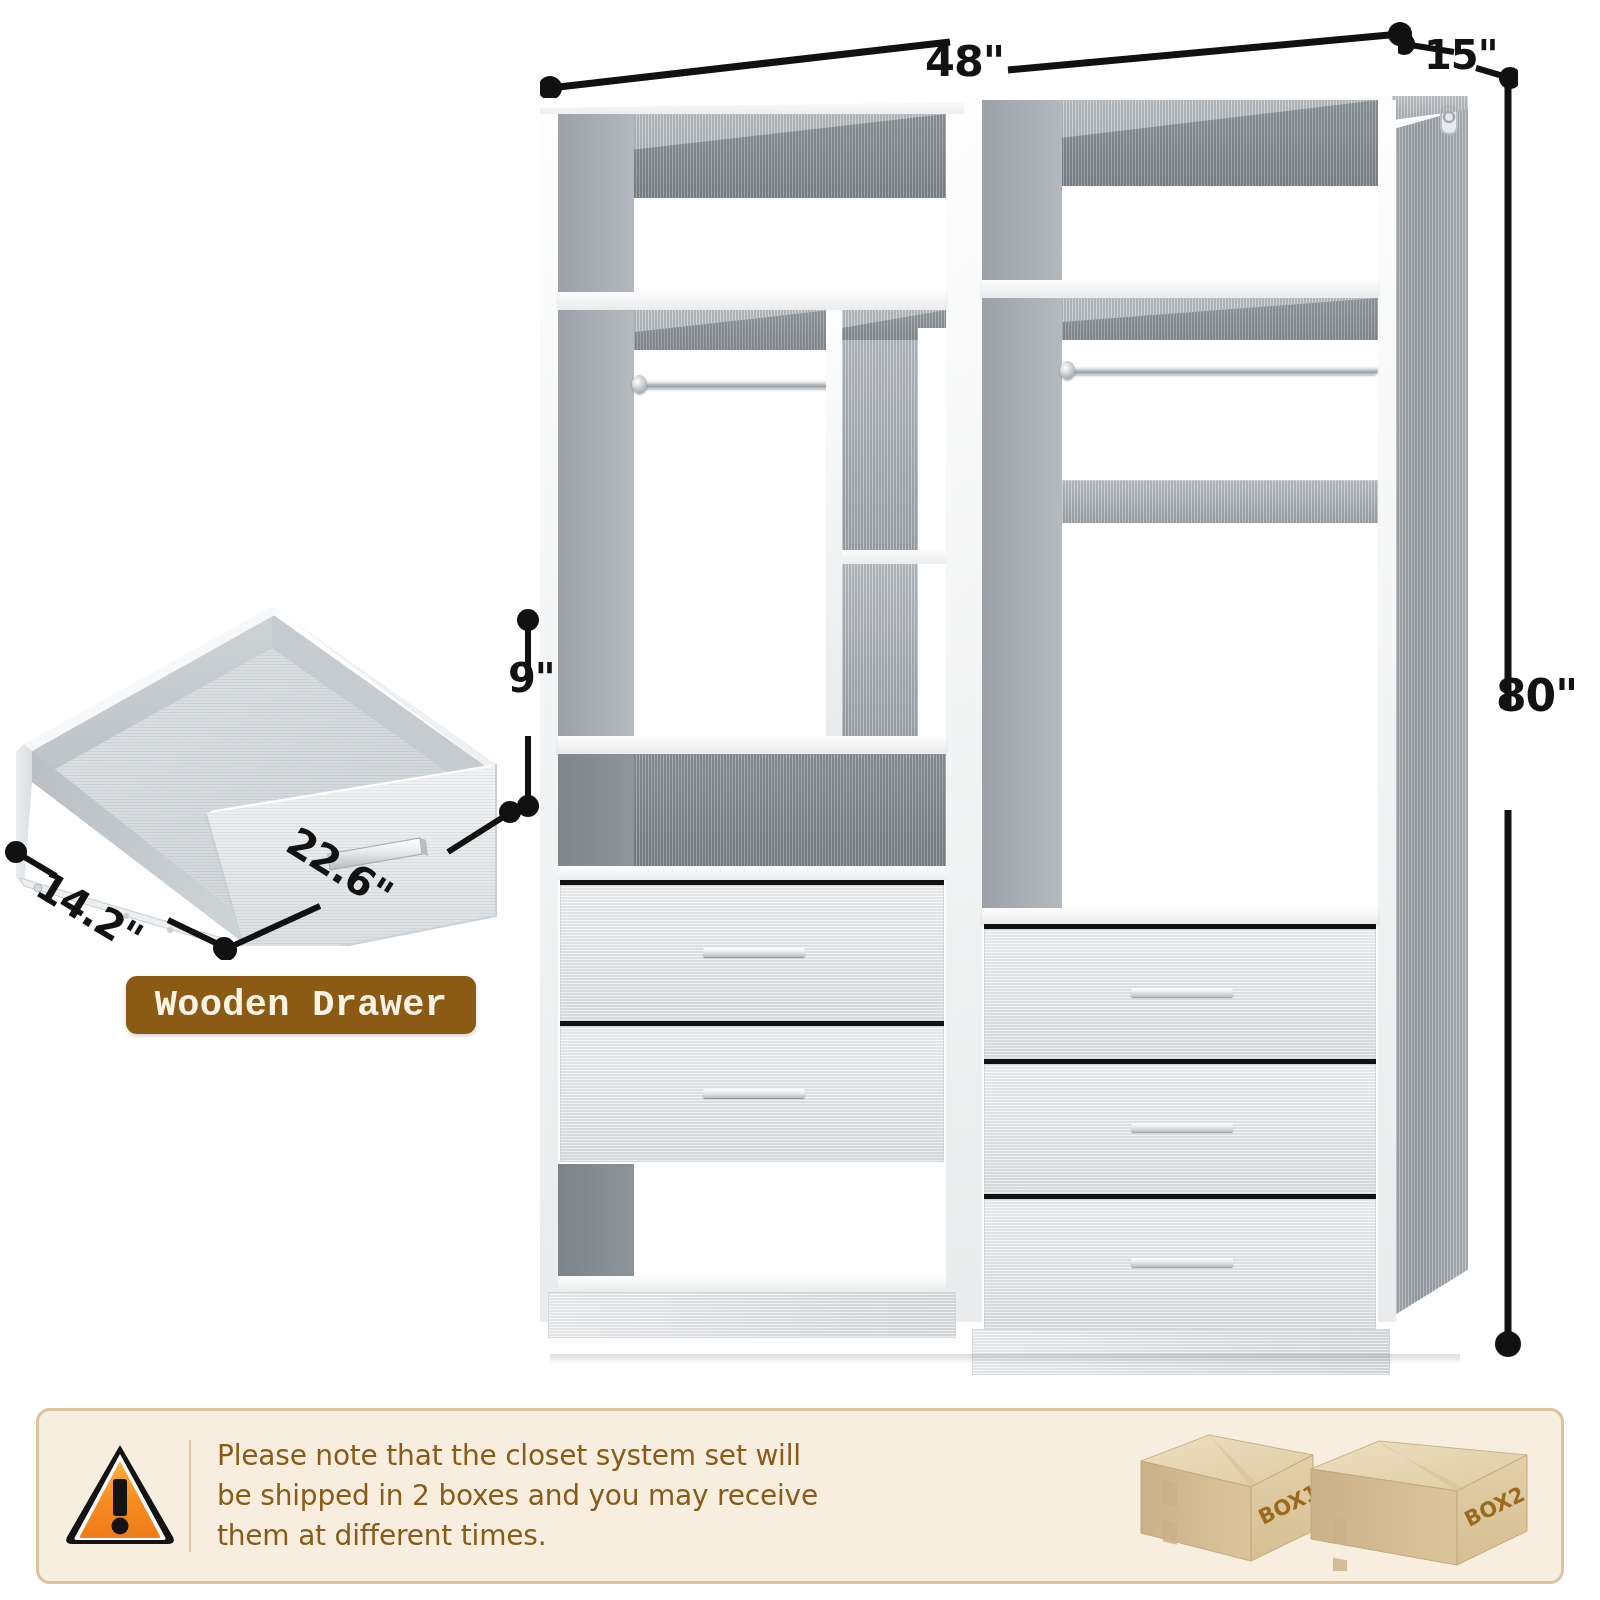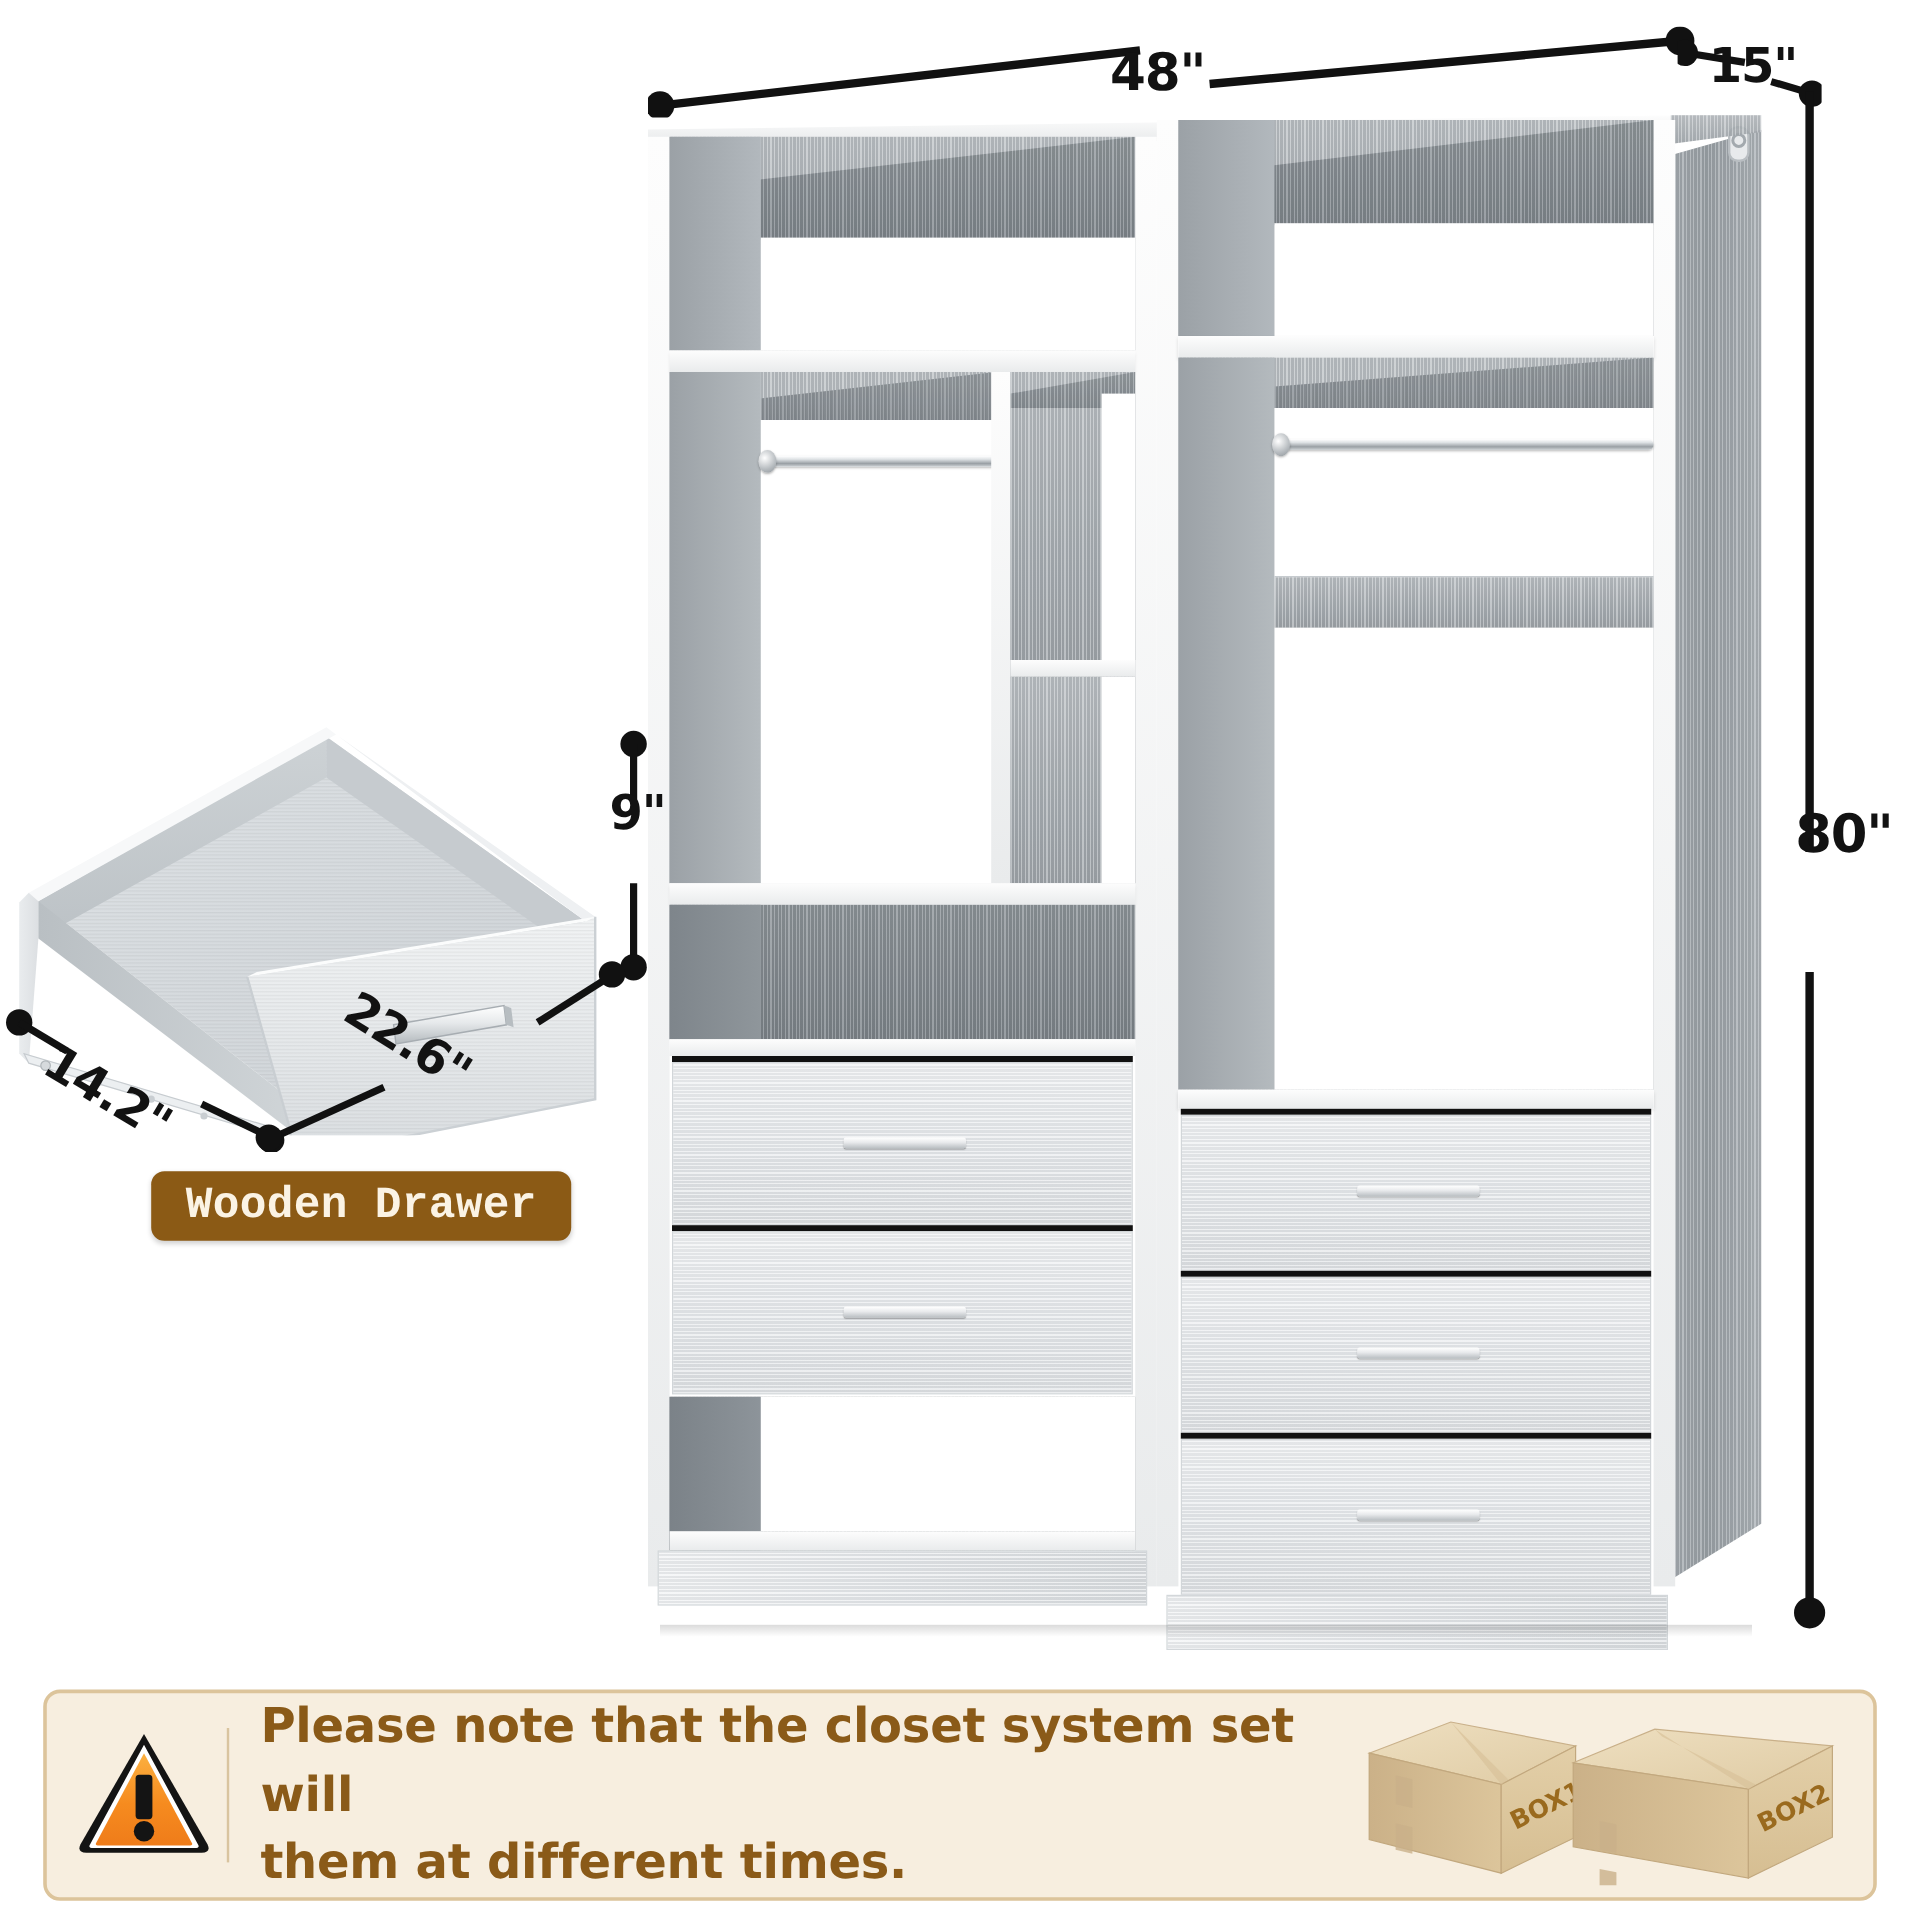--- a/index.html
+++ b/index.html
@@ -103,22 +103,22 @@
     border-radius:14px;
     box-sizing:border-box;
     display:flex;align-items:center;
   }
   #notice-divider{
     width:2px;height:112px;background:#D9C49F;margin:0 26px 0 6px;flex:0 0 auto;
   }
   #notice-text{
     color:#8A5A18;
     font-family:"DejaVu Sans", sans-serif;
-    font-weight:bold;
-    font-size:40px;
+    font-weight:normal;
+    font-size:28px;
     line-height:1.42;
     flex:1 1 auto;
     letter-spacing:-.2px;
   }
   .warn-wrap{flex:0 0 auto;margin-left:22px;margin-right:4px;}
   .boxes{flex:0 0 auto;margin-right:26px;position:relative;width:400px;height:150px;}
 </style>
 </head>
 <body>
 
@@ -406,20 +406,21 @@
         <path d="M59 23 L99 98 Q100 100 96 100 L22 100 Q18 100 19 98 Z" fill="url(#gWarn)"></path>
         <rect x="52" y="41" width="14" height="37" rx="3" fill="#141414"></rect>
         <circle cx="59" cy="88" r="8.5" fill="#141414"></circle>
       </svg>
     </div>
 
     <div id="notice-divider"></div>
 
     <div id="notice-text">
       <div>Please note that the closet system set will</div>
+      <div>be shipped in 2 boxes and you may receive</div>
       <div>them at different times.</div>
     </div>
 
     <div class="boxes">
       <svg width="400" height="150" viewBox="0 0 400 150">
         <defs>
           <linearGradient id="gBoxFront" x1="0" y1="0" x2="0" y2="1">
             <stop offset="0%" stop-color="#E3CFA8"></stop>
             <stop offset="100%" stop-color="#D6BE92"></stop>
           </linearGradient>

